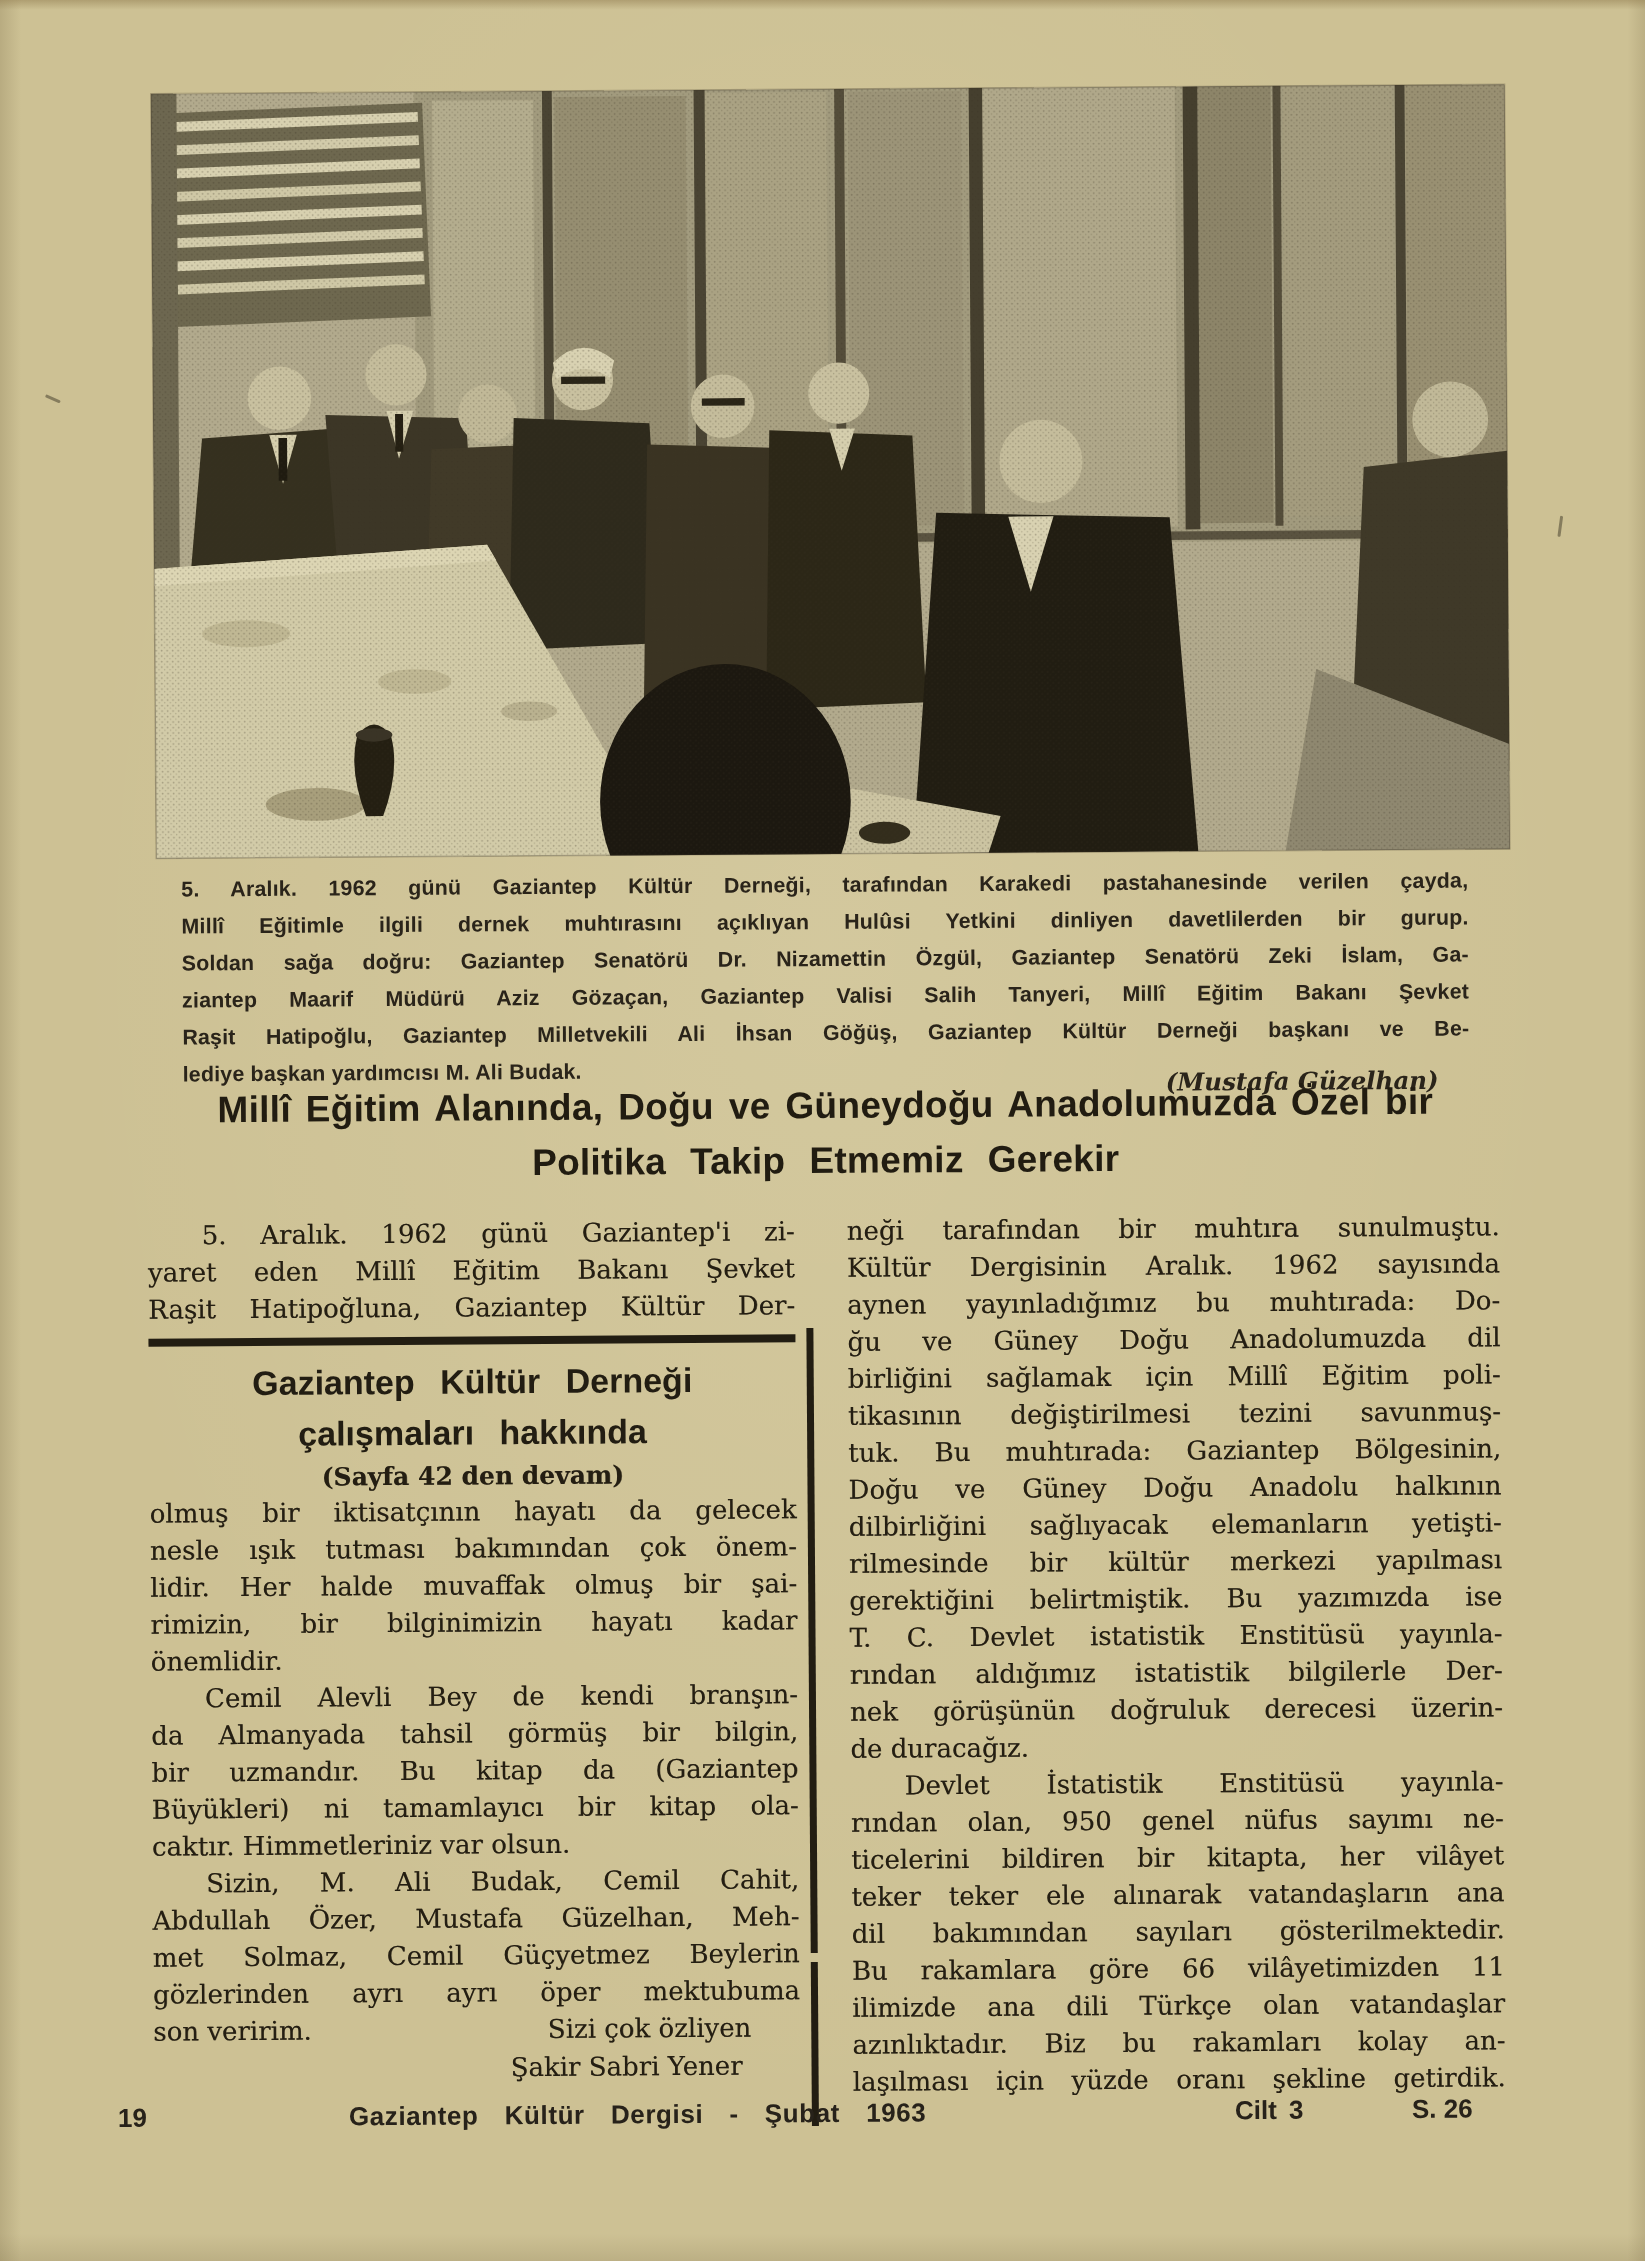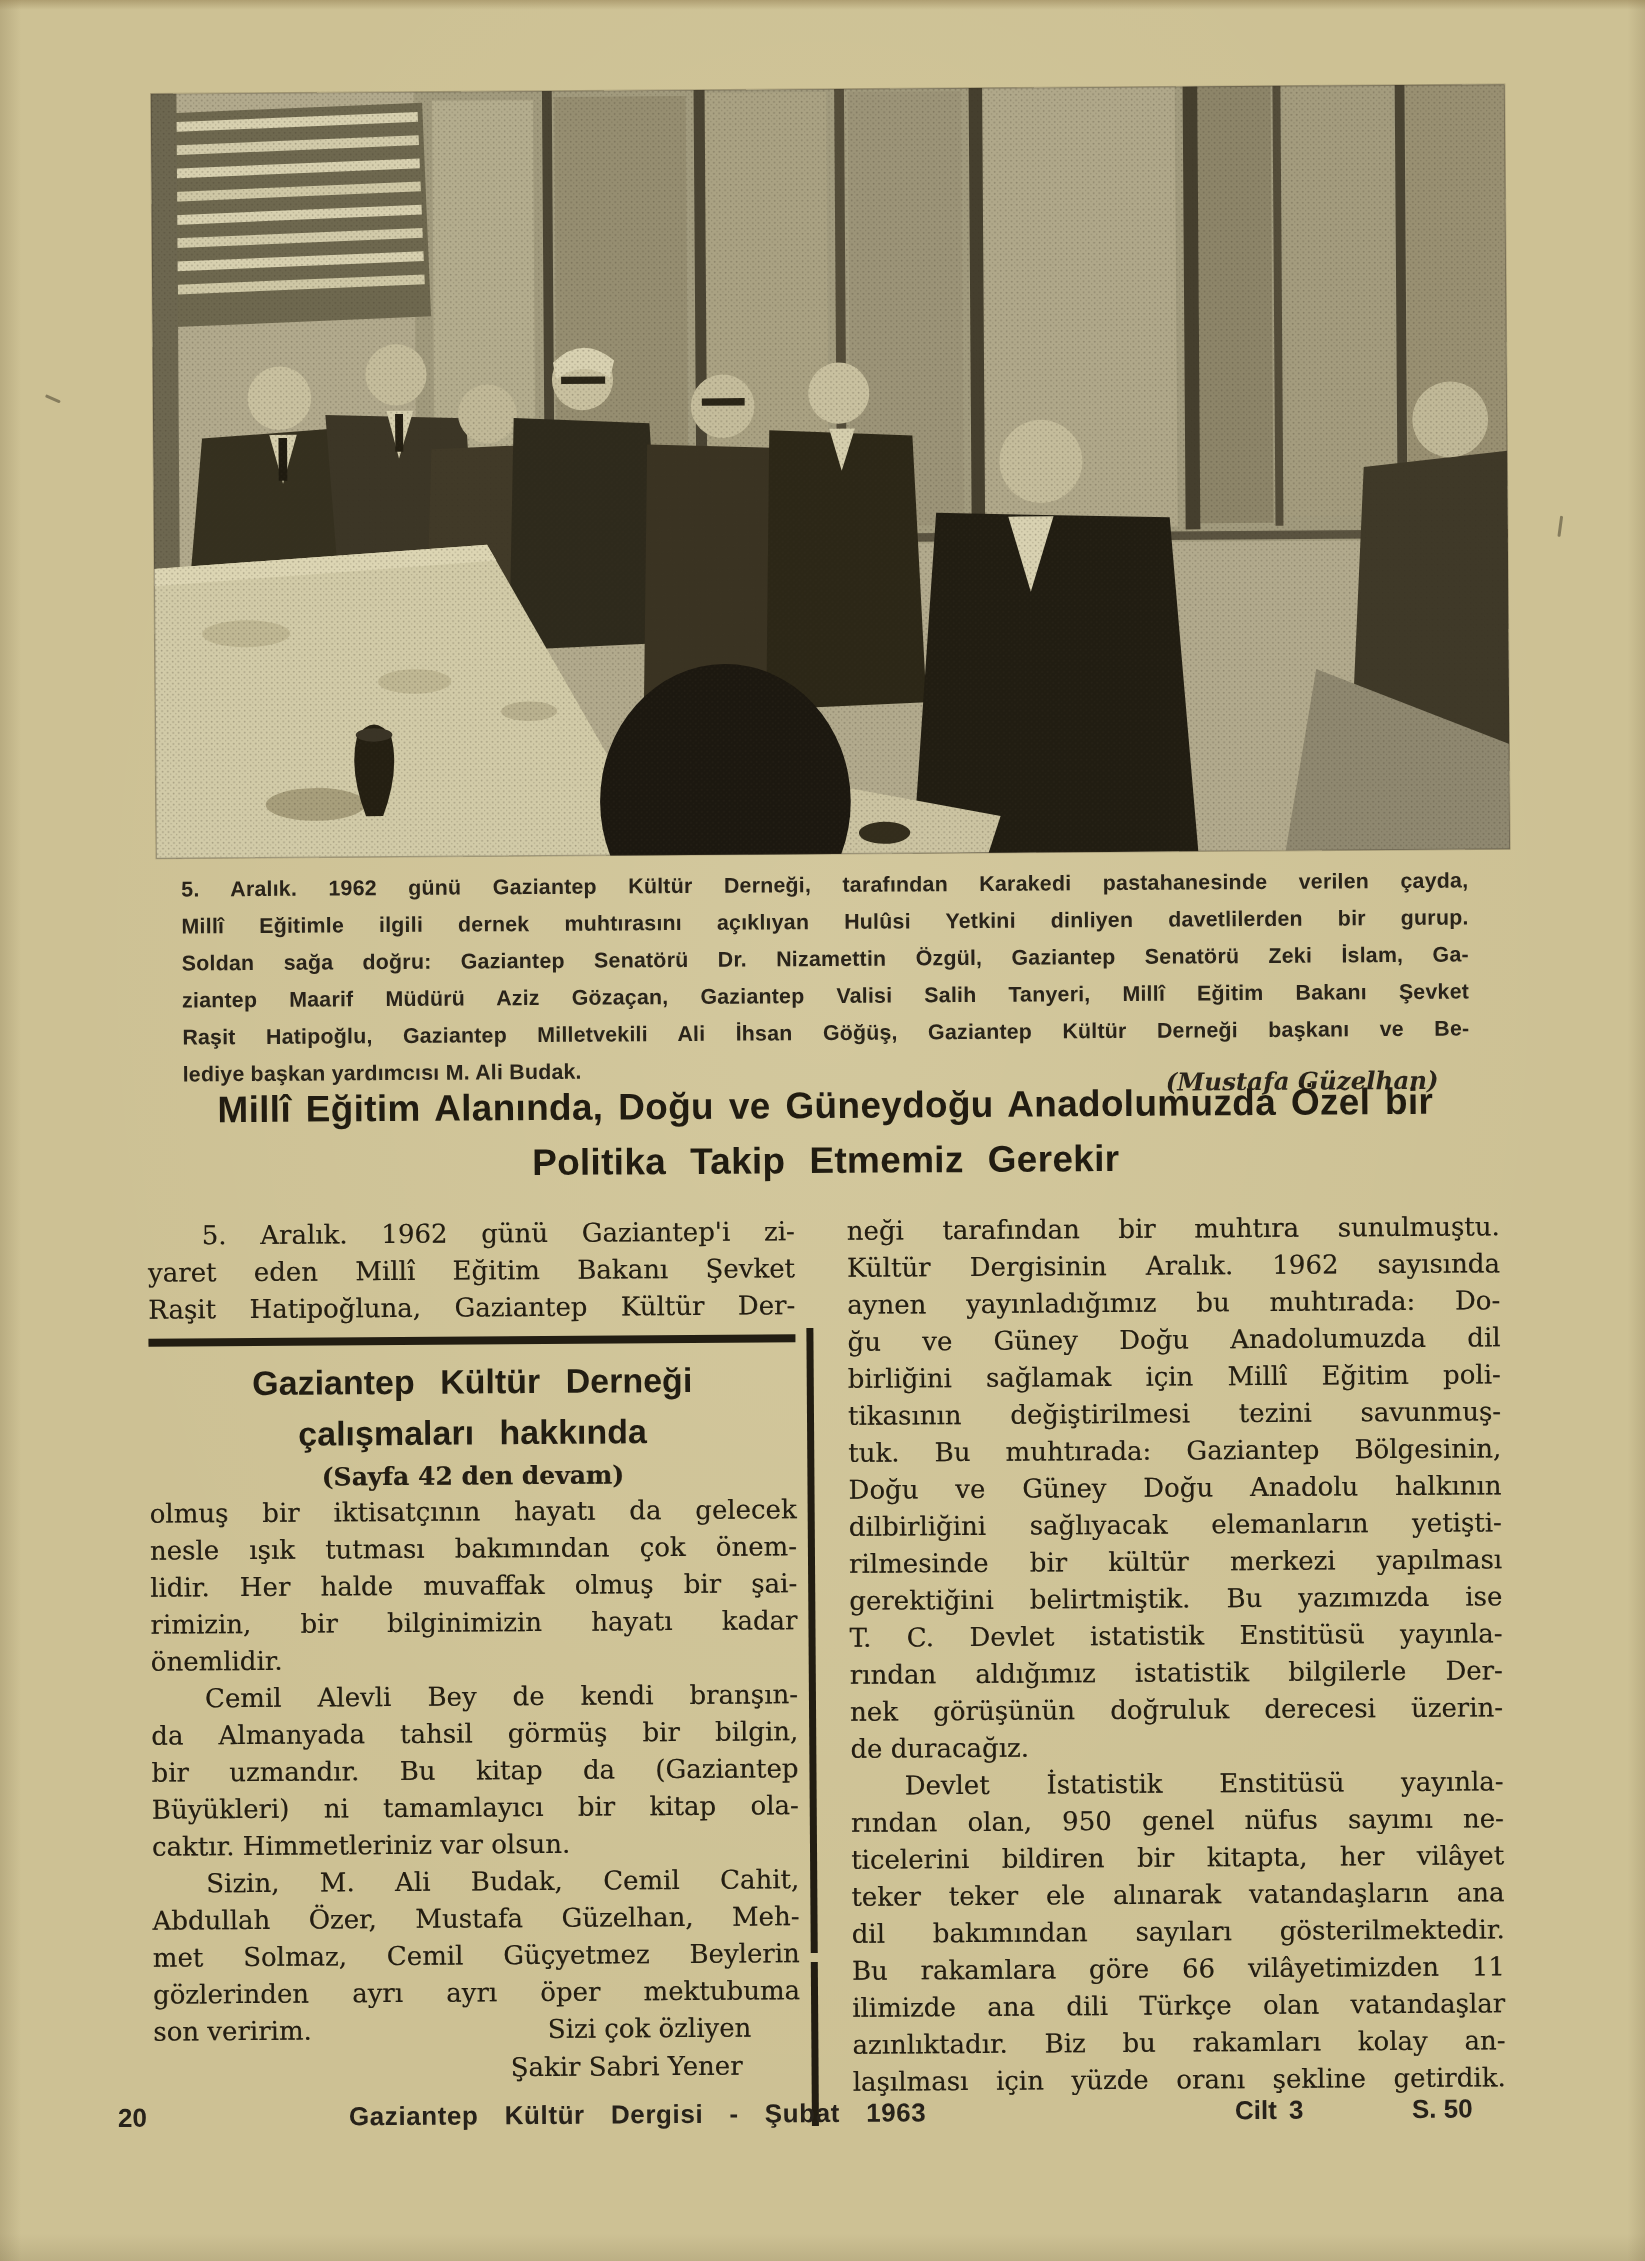--- a/index.html
+++ b/index.html
@@ -245,23 +245,23 @@
           <div class="tline">ilimizde ana dili Türkçe olan vatandaşlar</div>
           <div class="tline">azınlıktadır. Biz bu rakamları kolay an-</div>
           <div class="tline">laşılması için yüzde oranı şekline getirdik.</div>
         </div>
     </div>
 
     <div class="vdiv seg1"></div>
     <div class="vdiv seg2"></div>
 
     <div class="footer">
-      <span class="f-num">20</span>
+      <span class="f-num">19</span>
       <span class="f-mag">Gaziantep Kültür Dergisi - Şubat 1963</span>
       <span class="f-vol">Cilt 3</span>
-      <span class="f-pref">S. 50</span>
+      <span class="f-pref">S. 26</span>
     </div>
 
     <div class="speck" style="left:50px;top:392px;width:16px;height:3.1px;transform:rotate(24deg);"></div>
     <div class="speck" style="left:1563px;top:521px;width:3.1px;height:21px;transform:rotate(8deg);"></div>
   </div>
 </div>
 
 
 </body></html>

